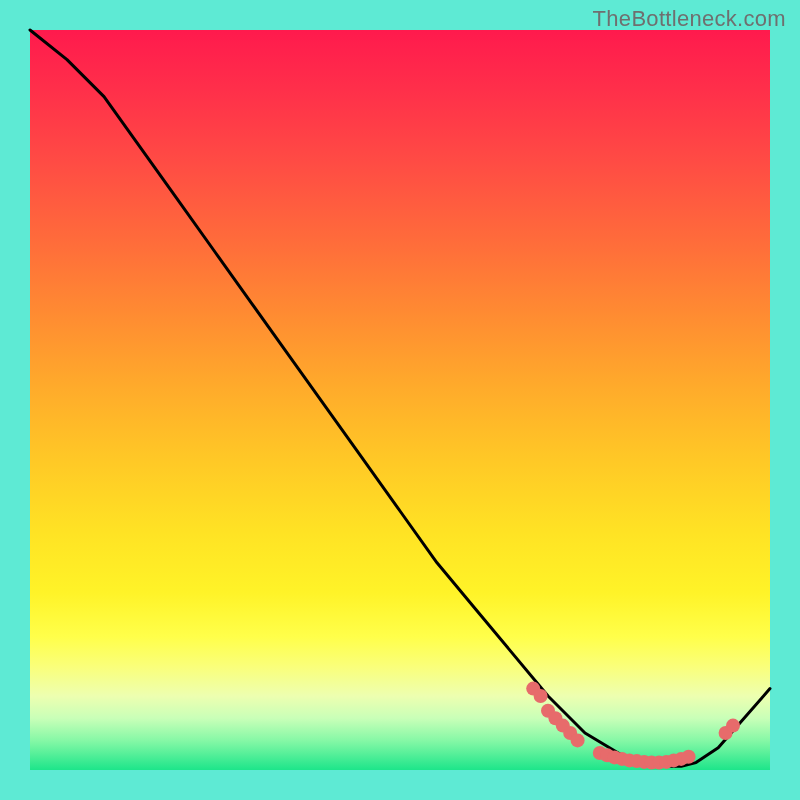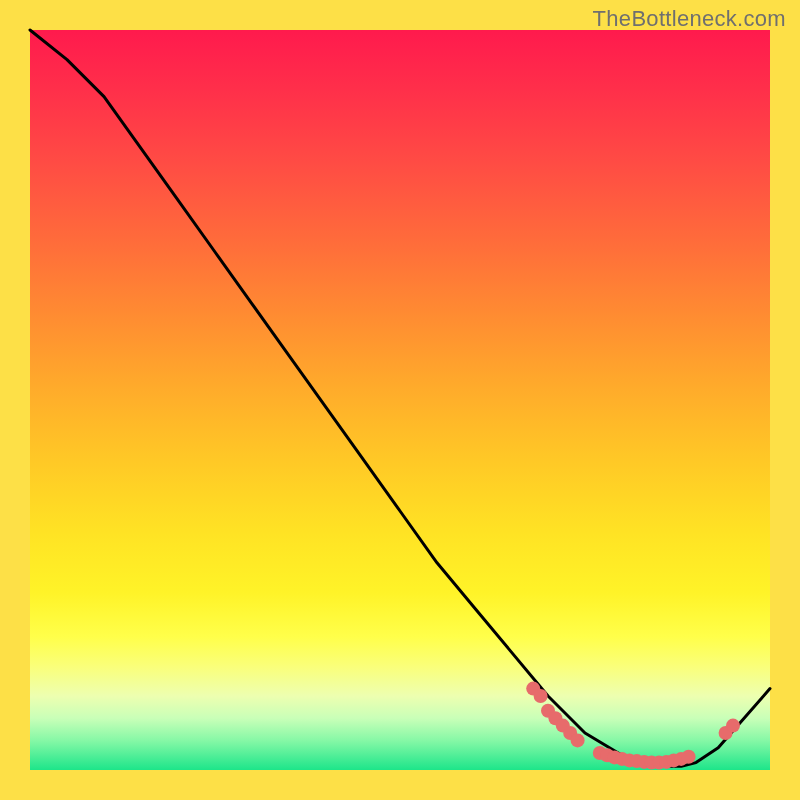--- a/index.html
+++ b/index.html
@@ -8,21 +8,21 @@
     width: 800px;
     height: 800px;
     background: #000;
     font-family: Arial, Helvetica, sans-serif;
     overflow: hidden;
   }
   .frame {
     position: relative;
     width: 800px;
     height: 800px;
-    background: #fde047;
+    background: #5eead4;
   }
   .plot {
     position: absolute;
     left: 30px;
     top: 30px;
     width: 740px;
     height: 740px;
     background: linear-gradient(to bottom,
       #ff1a4d 0%,
       #ff2f4a 8%,

